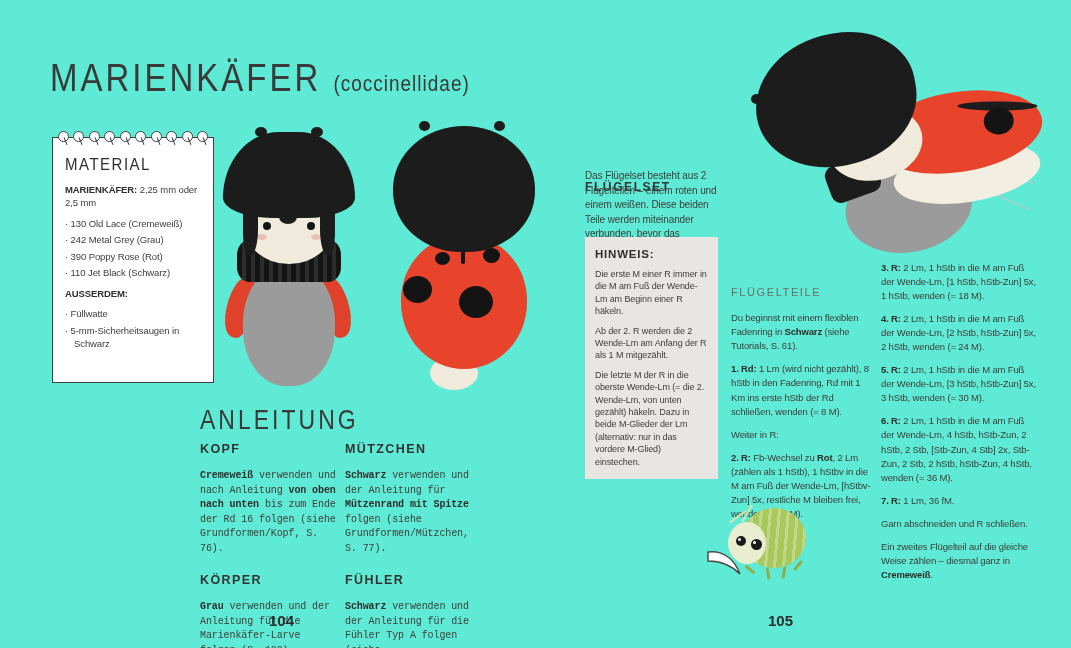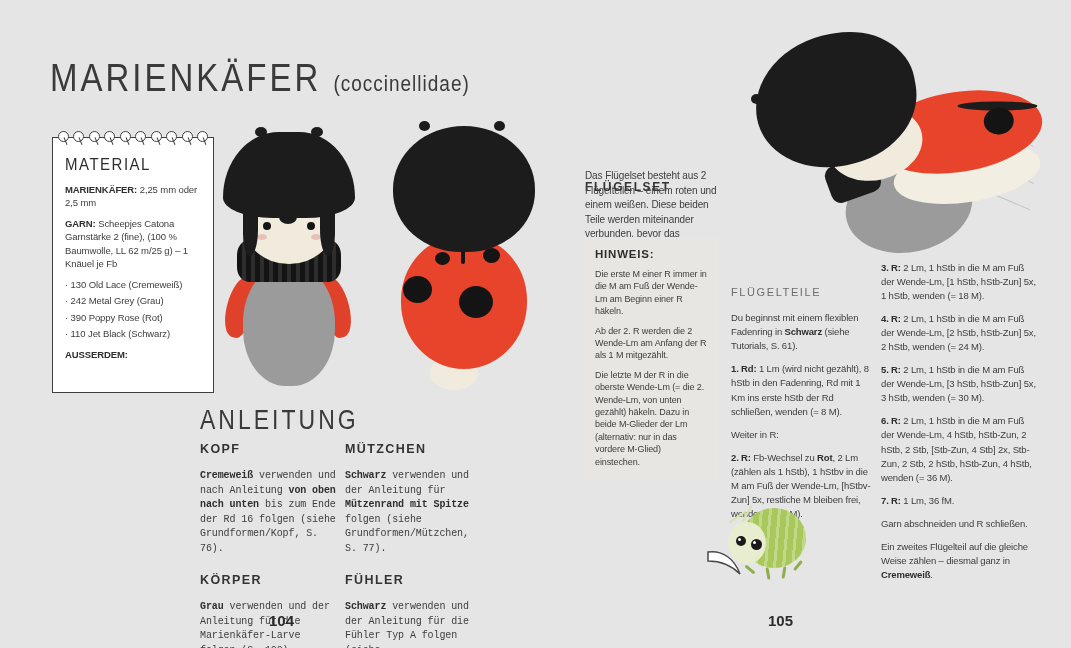--- a/index.html
+++ b/index.html
@@ -1,16 +1,16 @@
 <!DOCTYPE html>
 <html lang="de"><head>
 <meta charset="utf-8">
 <style>
   html,body{margin:0;padding:0;background:#ffffff;}
-  #spread{position:relative;width:1071px;height:648px;background:#e5e5e5;overflow:hidden;
+  #spread{position:relative;width:1071px;height:648px;background:#5eead4;overflow:hidden;
           font-family:"Liberation Sans",sans-serif;color:#3d3d3d;}
 
   
   .hand-title{font-weight:300;letter-spacing:3px;color:#3a3a3a;transform:scaleY(1.18);transform-origin:left top;white-space:nowrap;}
   .sec-heading{font-size:12.5px;font-weight:bold;letter-spacing:1.4px;color:#333;margin:0 0 8px;}
   .body-text{font-size:10px;line-height:1.45;letter-spacing:-0.1px;}
   .body-text p{margin:0 0 9px;}
   strong{color:#2e2e2e;}
 
   
@@ -154,28 +154,31 @@
         <span class="loop"></span>
       <span class="loop"></span>
         <span class="loop"></span>
         <span class="loop"></span>
         <span class="loop"></span>
         <span class="loop"></span>
     </div>
     <h3 class="material-heading">MATERIAL</h3>
     <div class="mat-text">
       <p><strong>MARIENKÄFER:</strong><span> 2,25 mm oder 2,5 mm</span></p>
-      <p><strong>GARN:</strong><span> Scheepjes Catona Garnstärke 2 (fine), (100 % Baumwolle, LL 62 m/25 g) – 1 Knäuel je Fb</span></p>
       <ul class="mat-list">
         <li>130 Old Lace (Cremeweiß)</li>
         <li>242 Metal Grey (Grau)</li>
         <li>390 Poppy Rose (Rot)</li>
         <li>110 Jet Black (Schwarz)</li>
       </ul>
       <p><strong>AUSSERDEM:</strong></p>
+      <ul class="mat-list">
+        <li>Füllwatte</li>
+        <li>5-mm-Sicherheitsaugen in Schwarz</li>
+      </ul>
     </div>
   </div>
 
   <div id="photo-dolls">
     <div class="shape df-wing" id="df-wing-l"></div>
     <div class="shape df-wing" id="df-wing-r"></div>
     <div class="shape knit-light" id="df-body"></div>
     <div class="shape" id="df-collar"></div>
     <div class="shape" id="df-face">
       <span class="df-eye" id="df-eye-l"></span>

